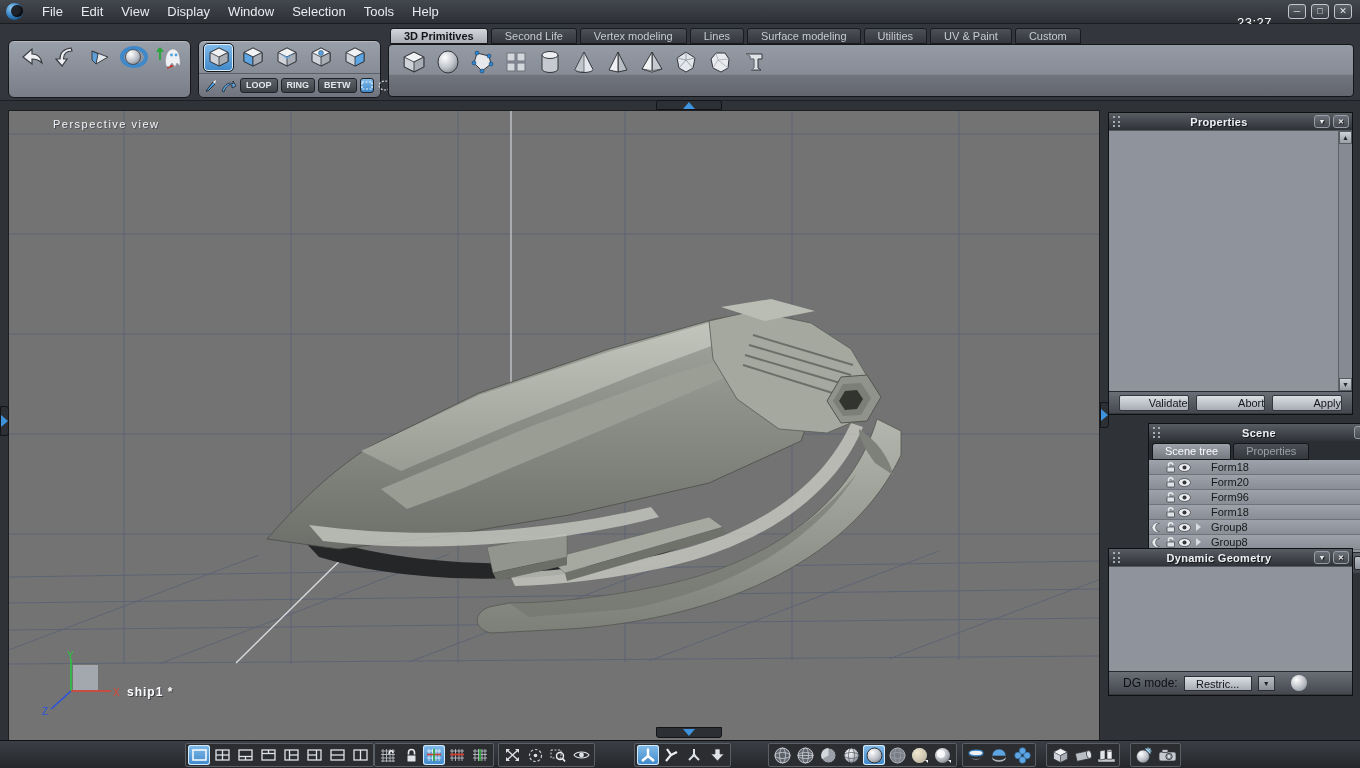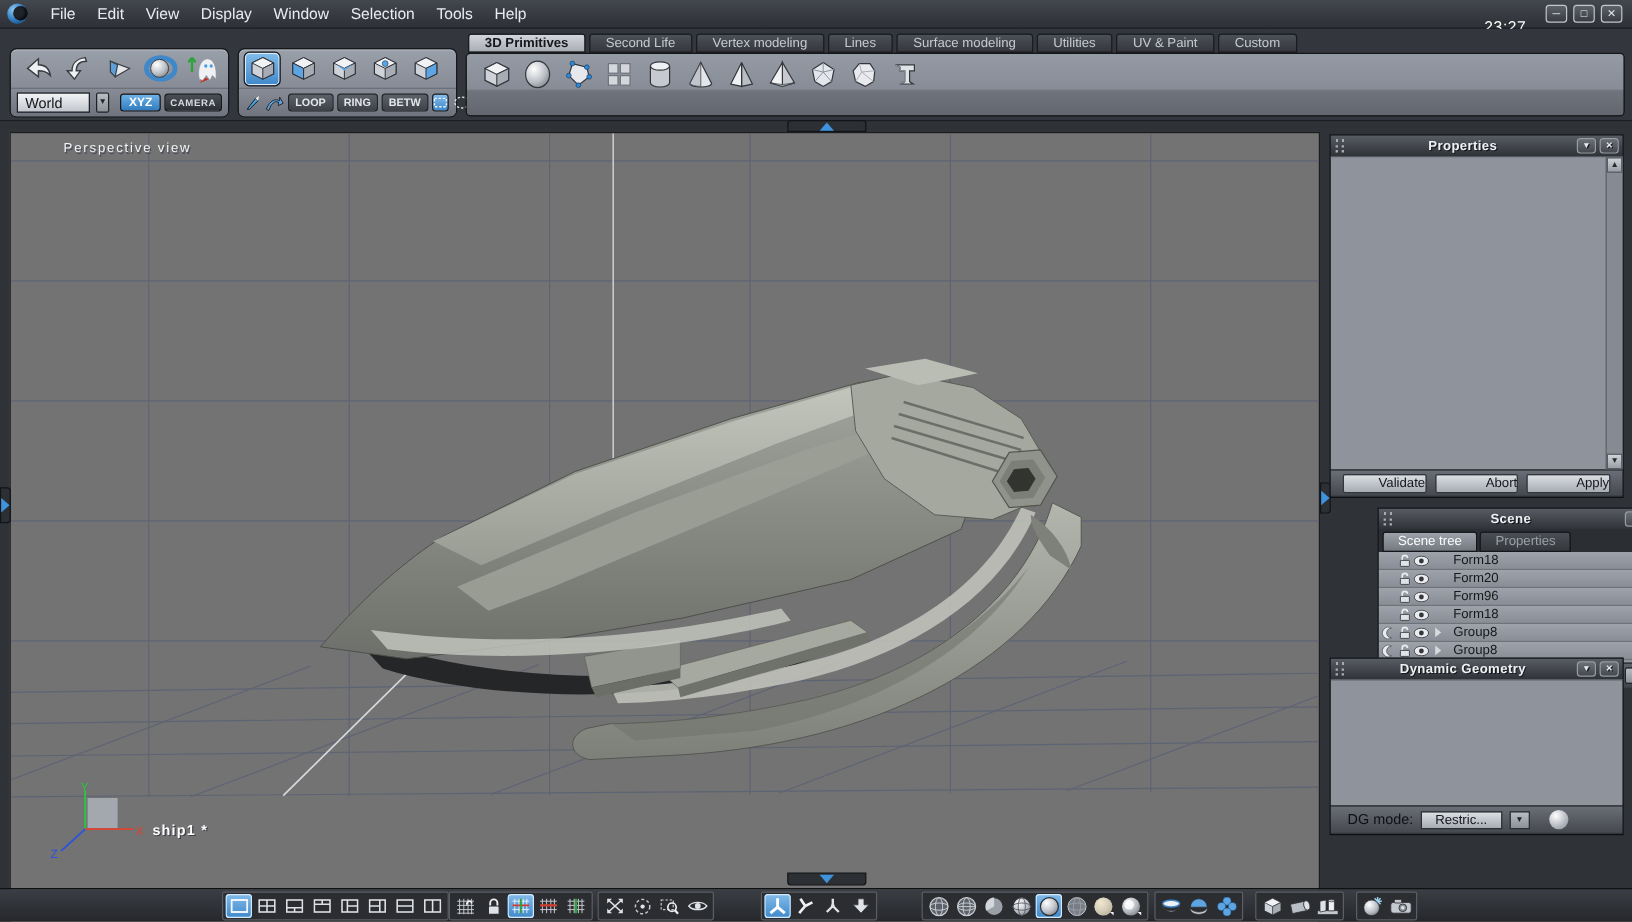--- a/index.html
+++ b/index.html
@@ -195,26 +195,20 @@
       <span class="ticn">
         <svg width="28" height="26" viewBox="0 0 28 26">
           <path d="M6 4 L6 16 M6 4 L3 8 M6 4 L9 8" stroke="#2ba53a" stroke-width="2" fill="none"></path>
           <path d="M13 25 L20 22 L15 20 Z" fill="#cc2d1f"></path>
           <path d="M12 22 C10 12 14 5 19 5 C24 5 27 12 26 22 L23 19 L21 23 L18 19 L15 23 Z" fill="#eef0f3" stroke="#8b9099" stroke-width="0.6"></path>
           <circle cx="17.5" cy="11" r="1.4" fill="#4aa0e0"></circle>
             <circle cx="22" cy="11" r="1.4" fill="#4aa0e0"></circle>
         </svg>
       </span>
     </div>
-    <div class="prow2">
-      <span class="dd">World</span>
-      <span class="ddbtn">▼</span>
-      <span class="btn-xyz">XYZ</span>
-      <span class="btn-cam">CAMERA</span>
-    </div>
   </div>
 
   <div class="palette" style="left:198px;">
     <div class="prow1" style="padding:0 4px;">
       <span class="cbtn sel">
         <svg width="22" height="22" viewBox="0 0 22 22">
             <polygon points="11,2 20,6.5 20,15.5 11,20 2,15.5 2,6.5" fill="#cfd3d9" stroke="#2c2f34"></polygon>
             <polygon points="2,6.5 11,11 20,6.5 11,2" fill="#f1f2f4" stroke="#2c2f34" stroke-width="0.8"></polygon>
             <polygon points="11,11 11,20 20,15.5 20,6.5" fill="#a8adb5" stroke="#2c2f34" stroke-width="0.8"></polygon>
           </svg>

